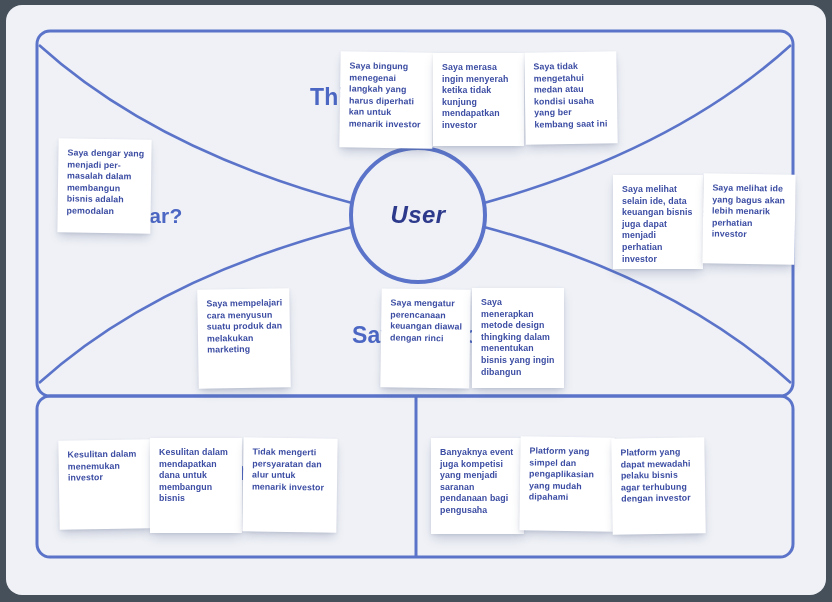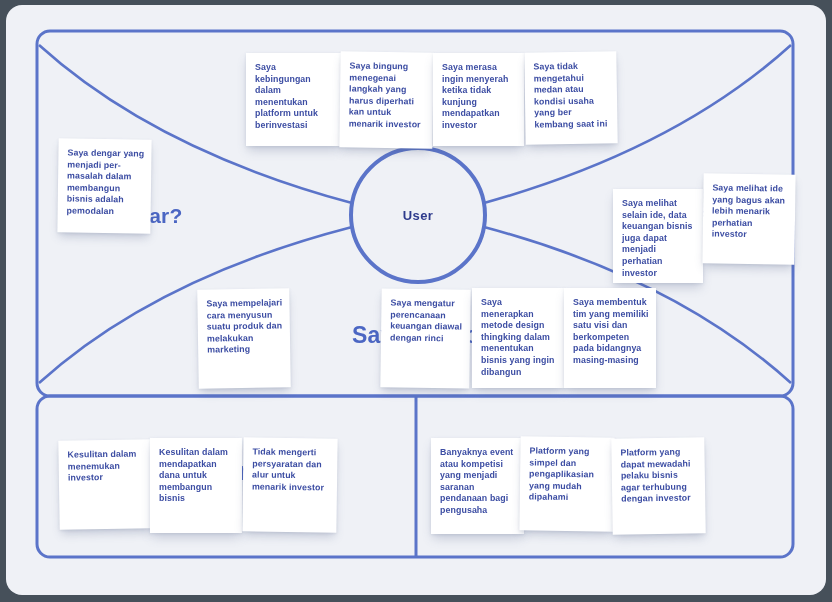--- a/index.html
+++ b/index.html
@@ -33,21 +33,21 @@
     box-shadow:0 6px 10px -2px rgba(84,98,138,.28),0 1px 3px rgba(84,98,138,.14);
     overflow:hidden;overflow-wrap:break-word;
     letter-spacing:.1px;
   }
   .tl{transform:rotate(-0.9deg);}
   .tr{transform:rotate(0.8deg);}
   .user-label{
     position:absolute;left:350px;top:148px;width:136px;height:134px;
     display:flex;align-items:center;justify-content:center;
     color:var(--user-text,#2d3a8c);
-    font-size:13px;font-weight:bold;letter-spacing:.4px;
+    font-size:24px;font-weight:bold;letter-spacing:.4px;font-style:italic;
   }
 </style>
 </head>
 <body style="--background: #eff1f6; --frame: #46505a; --line: #5b74c9; --heading: #4b66c3; --note-bg: #ffffff; --note-text: #3c4da3; --user-text: #2d3a8c;">
 
 <div class="board">
 
   <div class="page"></div>
 
   <svg class="structure" width="832" height="602" viewBox="0 0 832 602">
@@ -61,38 +61,36 @@
     <circle class="fillbg" cx="418" cy="215" r="67" stroke-width="4"></circle>
   </svg>
 
   <div class="qhead" style="left:310px;top:84px;font-size:23px">Think and Feel?</div>
   <div class="qhead" style="left:122px;top:204px;font-size:21px">Hear?</div>
   <div class="qhead" style="left:672px;top:203px;font-size:21px">See?</div>
   <div class="qhead" style="left:352px;top:322px;font-size:23px">Say and Do?</div>
   <div class="qhead" style="left:198px;top:456px;font-size:26px">Pain</div>
   <div class="qhead" style="left:576px;top:458px;font-size:26px">Gain</div>
 
-  <div class="note" style="left:246px;top:53px;width:79px;height:77px">Saya kebingungan dalam menentukan platform untuk berinvestasi</div>
   <div class="note tr" style="left:340px;top:52px;width:77px;height:80px">Saya bingung menegenai langkah yang harus diperhati kan untuk menarik investor</div>
   <div class="note" style="left:433px;top:53px;width:75px;height:77px">Saya merasa ingin menyerah ketika tidak kunjung mendapatkan investor</div>
   <div class="note tl" style="left:525px;top:52px;width:76px;height:76px">Saya tidak mengetahui medan atau kondisi usaha yang ber kembang saat ini</div>
 
   <div class="note tr" style="left:58px;top:139px;width:77px;height:78px">Saya dengar yang menjadi per-masalah dalam membangun bisnis adalah pemodalan</div>
 
-  <div class="note" style="left:613px;top:189px;width:74px;height:78px">Saya melihat selain ide, data keuangan bisnis juga dapat menjadi perhatian investor</div>
+  <div class="note" style="left:613px;top:175px;width:74px;height:78px">Saya melihat selain ide, data keuangan bisnis juga dapat menjadi perhatian investor</div>
   <div class="note tr" style="left:703px;top:174px;width:76px;height:74px">Saya melihat ide yang bagus akan lebih menarik perhatian investor</div>
 
   <div class="note tl" style="left:198px;top:289px;width:76px;height:83px">Saya mempelajari cara menyusun suatu produk dan melakukan marketing</div>
   <div class="note tr" style="left:381px;top:289px;width:73px;height:83px">Saya mengatur perencanaan keuangan diawal dengan rinci</div>
   <div class="note" style="left:472px;top:288px;width:76px;height:84px">Saya menerapkan metode design thingking dalam menentukan bisnis yang ingin dibangun</div>
-  <div class="note" style="left:564px;top:288px;width:76px;height:84px">Saya membentuk tim yang memiliki satu visi dan berkompeten pada bidangnya masing-masing</div>
 
   <div class="note tl" style="left:59px;top:440px;width:76px;height:73px">Kesulitan dalam menemukan investor</div>
   <div class="note" style="left:150px;top:438px;width:76px;height:79px">Kesulitan dalam mendapatkan dana untuk membangun bisnis</div>
   <div class="note tr" style="left:243px;top:438px;width:78px;height:78px">Tidak mengerti persyaratan dan alur untuk menarik investor</div>
 
-  <div class="note" style="left:431px;top:438px;width:77px;height:80px">Banyaknya event atau kompetisi yang menjadi saranan pendanaan bagi pengusaha</div>
+  <div class="note" style="left:431px;top:438px;width:77px;height:80px">Banyaknya event juga kompetisi yang menjadi saranan pendanaan bagi pengusaha</div>
   <div class="note tr" style="left:520px;top:437px;width:78px;height:78px">Platform yang simpel dan pengaplikasian yang mudah dipahami</div>
   <div class="note tl" style="left:612px;top:438px;width:77px;height:80px">Platform yang dapat mewadahi pelaku bisnis agar terhubung dengan investor</div>
 
   <div class="user-label">User</div>
 
 </div>
 
 </body></html>

